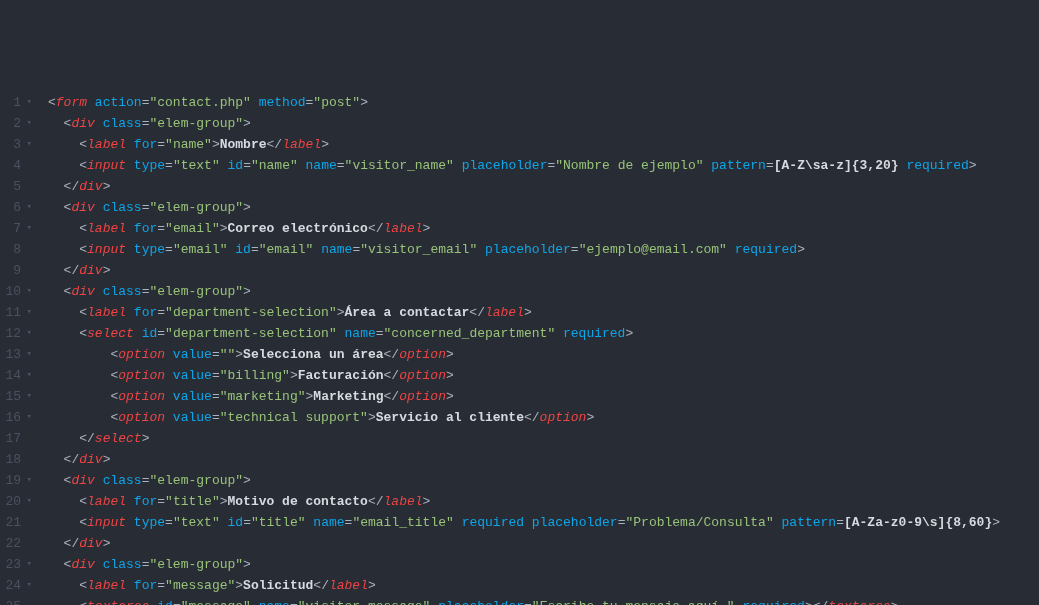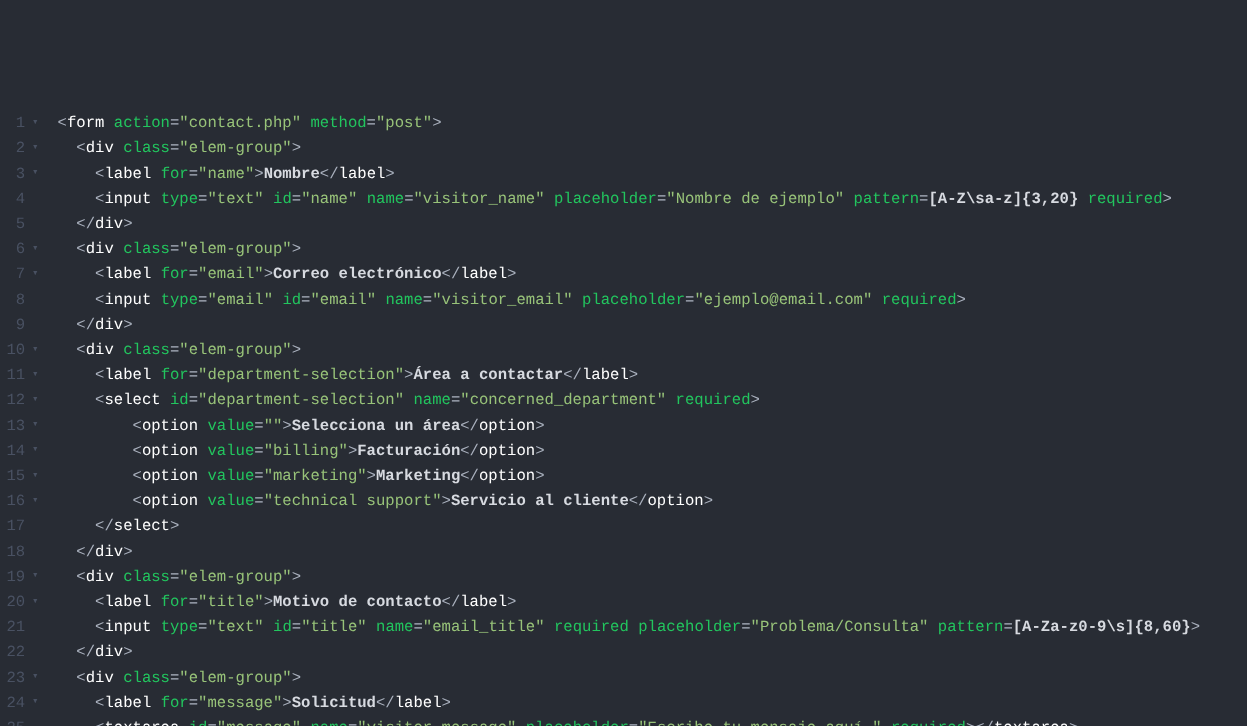--- a/index.html
+++ b/index.html
@@ -43,22 +43,22 @@
   .code {
     flex: 1;
     padding-top: 8px;
     padding-left: 10px;
   }
   .code-line {
     height: 21px;
     white-space: pre;
   }
   .p  { color: #abb2bf; }   
-  .t  { color: #ffffff; }   
-  .a  { color: #22c55e; }   
+  .t  { color: #ef4444; font-style: italic; }   
+  .a  { color: #0ea5e9; }   
   .s  { color: #98c379; }   
   .tx { color: #d7dae0; font-weight: bold; }
 </style>
 </head>
 <body>
 
 
 
 <div class="editor">
   <div class="gutter" id="gutter"><div class="gutter-line"><span>1</span><span class="fold">▾</span></div><div class="gutter-line"><span>2</span><span class="fold">▾</span></div><div class="gutter-line"><span>3</span><span class="fold">▾</span></div><div class="gutter-line"><span>4</span><span class="fold"></span></div><div class="gutter-line"><span>5</span><span class="fold"></span></div><div class="gutter-line"><span>6</span><span class="fold">▾</span></div><div class="gutter-line"><span>7</span><span class="fold">▾</span></div><div class="gutter-line"><span>8</span><span class="fold"></span></div><div class="gutter-line"><span>9</span><span class="fold"></span></div><div class="gutter-line"><span>10</span><span class="fold">▾</span></div><div class="gutter-line"><span>11</span><span class="fold">▾</span></div><div class="gutter-line"><span>12</span><span class="fold">▾</span></div><div class="gutter-line"><span>13</span><span class="fold">▾</span></div><div class="gutter-line"><span>14</span><span class="fold">▾</span></div><div class="gutter-line"><span>15</span><span class="fold">▾</span></div><div class="gutter-line"><span>16</span><span class="fold">▾</span></div><div class="gutter-line"><span>17</span><span class="fold"></span></div><div class="gutter-line"><span>18</span><span class="fold"></span></div><div class="gutter-line"><span>19</span><span class="fold">▾</span></div><div class="gutter-line"><span>20</span><span class="fold">▾</span></div><div class="gutter-line"><span>21</span><span class="fold"></span></div><div class="gutter-line"><span>22</span><span class="fold"></span></div><div class="gutter-line"><span>23</span><span class="fold">▾</span></div><div class="gutter-line"><span>24</span><span class="fold">▾</span></div><div class="gutter-line"><span>25</span><span class="fold"></span></div></div>

